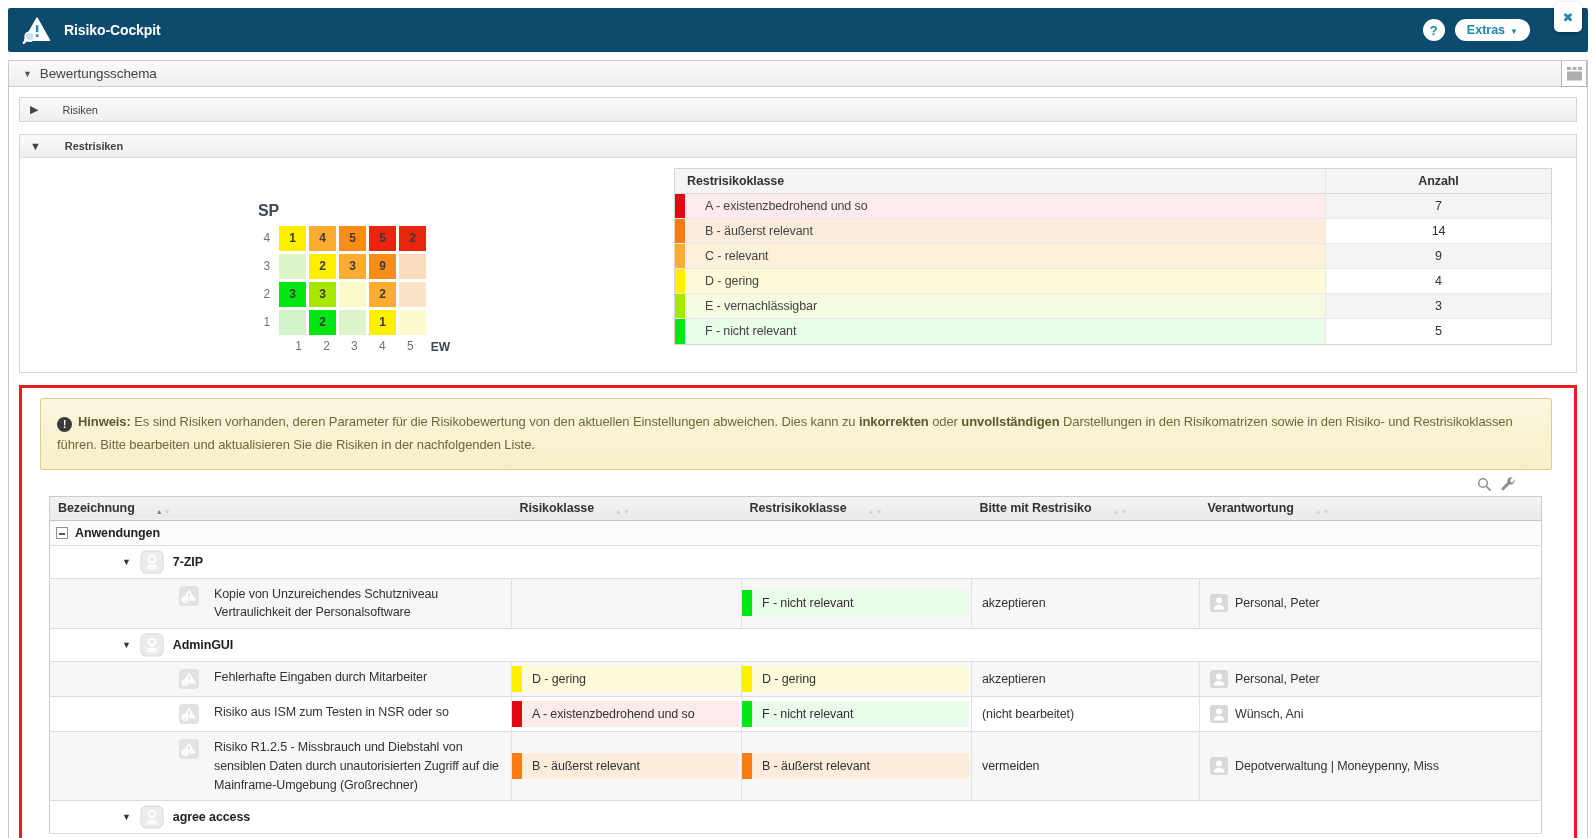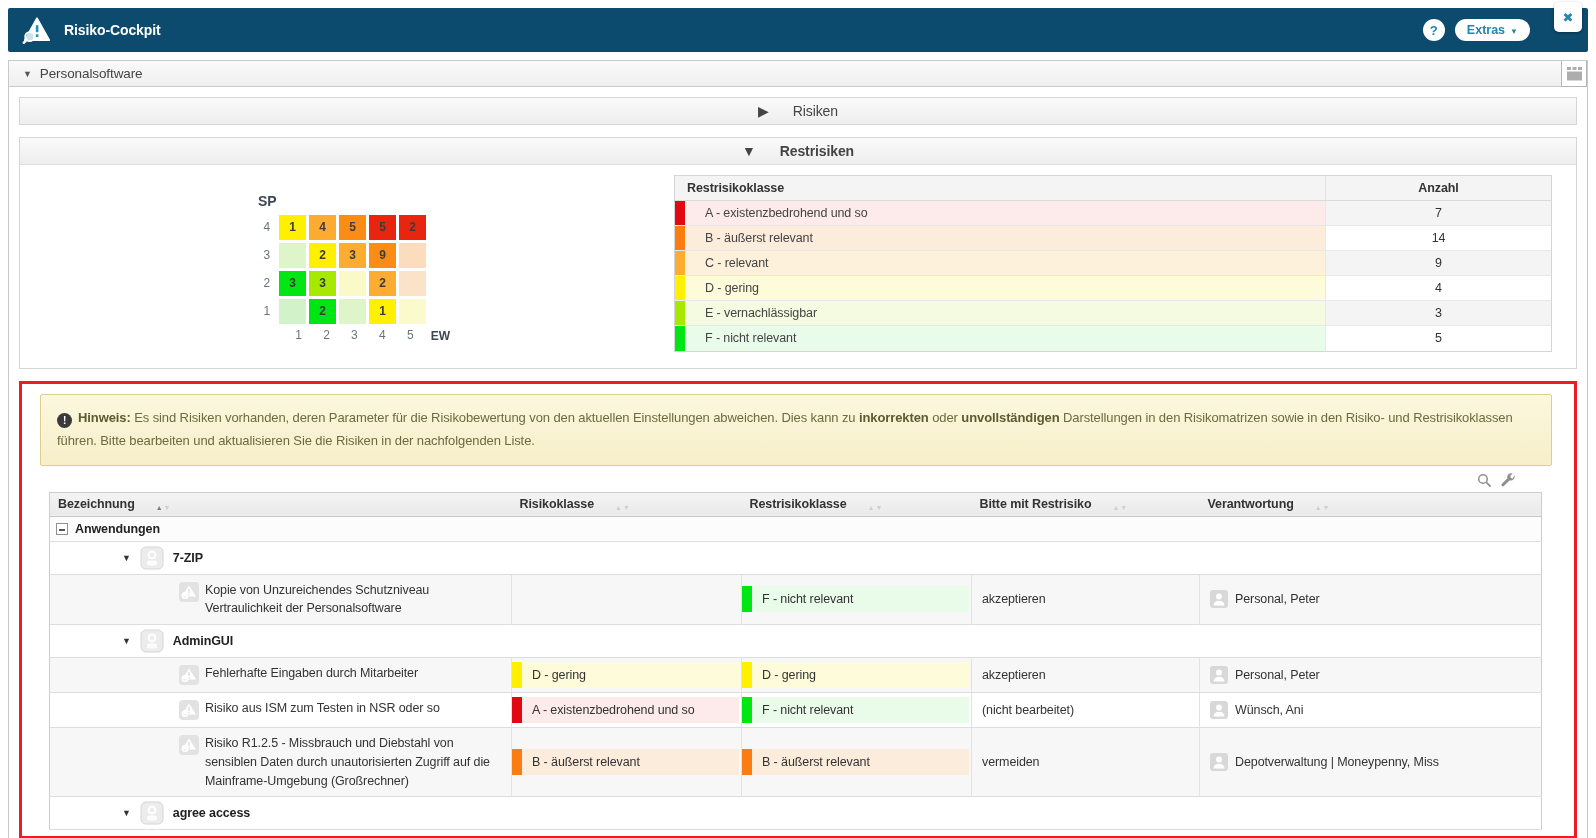--- a/index.html
+++ b/index.html
@@ -27,28 +27,28 @@
   .sec-header { flex:1; background:linear-gradient(#fafafa,#efefef); border-bottom:1px solid #ccc; padding:5px 10px 5px 14px;
                 font-size:13.5px; color:#444; display:flex; align-items:center; gap:8px; cursor:pointer; }
   .sec-header .tri { font-size:9px; color:#555; }
   .tri-down::before { content:"▼"; }
   .tri-right::before { content:"▶"; }
   .grid-btn { width:26px; border:1px solid #b5b5b5; border-top:none; background:#fff; display:flex; align-items:center;
               justify-content:center; cursor:pointer; }
   .panel-body { padding:10px; }
 
   .subpanel { border:1px solid #d5d5d5; margin-bottom:12px; background:#fff; }
-  .sub-header { background:linear-gradient(#fbfbfb,#eeeeee); padding:5px 10px; font-size:14px; color:#444;
-                display:flex; align-items:center; gap:24px; cursor:pointer;justify-content:center; }
+  .sub-header { background:linear-gradient(#fbfbfb,#eeeeee); padding:5px 10px; font-size:11px; color:#444;
+                display:flex; align-items:center; gap:24px; cursor:pointer; }
   .subpanel.expanded .sub-header { border-bottom:1px solid #ddd;font-weight:bold; }
 
   
   .restr-content { display:flex; padding:10px 24px 16px 232px; }
   .matrix-block { width:198px; padding-top:18px; flex:0 0 auto; }
-  .sp-label { font-weight:bold; font-size:14px; color:#3d4752; margin:0 0 6px 6px; }
+  .sp-label { font-weight:bold; font-size:16px; color:#3d4752; margin:16px 0 6px 6px; }
   .mrow { display:flex; margin-bottom:3px; }
   .mlab { width:18px; text-align:right; margin-right:9px; line-height:25px; font-size:12px; color:#6a737d; }
   .mcell { width:27px; height:25px; line-height:25px; margin-right:3px; text-align:center; font-weight:bold;
            font-size:12px; color:#3c3c3c; cursor:pointer; }
   .mfoot { display:flex; margin-top:4px; }
   .mfoot .pad { width:27px; margin-right:9px; }
   .mfoot .cl { width:27px; margin-right:3px; text-align:center; font-size:12px; color:#6a737d; }
   .ew-label { font-weight:bold; font-size:12px; color:#3d4752; margin-left:5px; line-height:17px; }
 
   .summary { flex:1; margin-left:224px; margin-top:0; border:1px solid #d5d5d5; align-self:flex-start; }
@@ -89,21 +89,21 @@
   tr.group-row td { background:#fcfcfc; padding:5px 6px; }
   .group-inner { display:flex; align-items:center; gap:7px; font-weight:bold; color:#222; }
   .minus-box { width:12px; height:12px; border:1px solid #8f8f8f; background:#fff; position:relative; flex:0 0 auto; }
   .minus-box::after { content:""; position:absolute; left:2px; right:2px; top:5px; height:2px; background:#555; }
   tr.app-row td { background:#fff; padding:4px 6px 4px 72px; }
   .app-inner { display:flex; align-items:center; gap:9px; font-weight:bold; color:#222; }
   .caret { font-size:9px; color:#333; cursor:pointer; }
   tr.risk-row.shade td { background:#f7f7f7; }
   tr.risk-row td { border-left:1px solid #e2e2e2; }
   tr.risk-row td:first-child { border-left:none; }
-  .name-inner { display:flex; gap:5px; padding:6px 6px 6px 128px; align-items:flex-start;justify-content:space-between; }
+  .name-inner { display:flex; gap:14px; padding:6px 6px 6px 128px; align-items:flex-start;justify-content:space-between; }
   .risk-name { width:310px; line-height:1.5; }
   .chip { position:relative; display:block; padding:5px 8px 5px 20px; line-height:16px; }
   .chip-bar { position:absolute; left:0; top:0; bottom:0; width:10px; }
   td.class-cell { padding:2px 2px 2px 0; }
   td.umgang-cell { padding:4px 4px 4px 10px; }
   td.verantw-cell { padding:4px 4px 4px 10px; }
   .person { display:flex; align-items:center; gap:7px; }
   .ic { flex:0 0 auto; display:block; }
 </style>
 </head>
@@ -129,21 +129,21 @@
     </div>
     <div class="close-tab">
       <span>✖</span>
     </div>
   </div>
 
   <div class="main-panel">
     <div class="header-row">
       <div class="sec-header">
         <span class="tri tri-down"></span>
-        <span>Personalsoftware</span>
+        <span>Bewertungsschema</span>
       </div>
       <div class="grid-btn">
         <svg width="17" height="15" viewBox="0 0 17 15">
           <rect x="1" y="1" width="4" height="3" fill="#adadad"></rect>
           <rect x="6.5" y="1" width="4" height="3" fill="#adadad"></rect>
           <rect x="12" y="1" width="4" height="3" fill="#adadad"></rect>
           <rect x="1" y="5.5" width="15" height="9" fill="#adadad"></rect>
         </svg>
       </div>
     </div>

